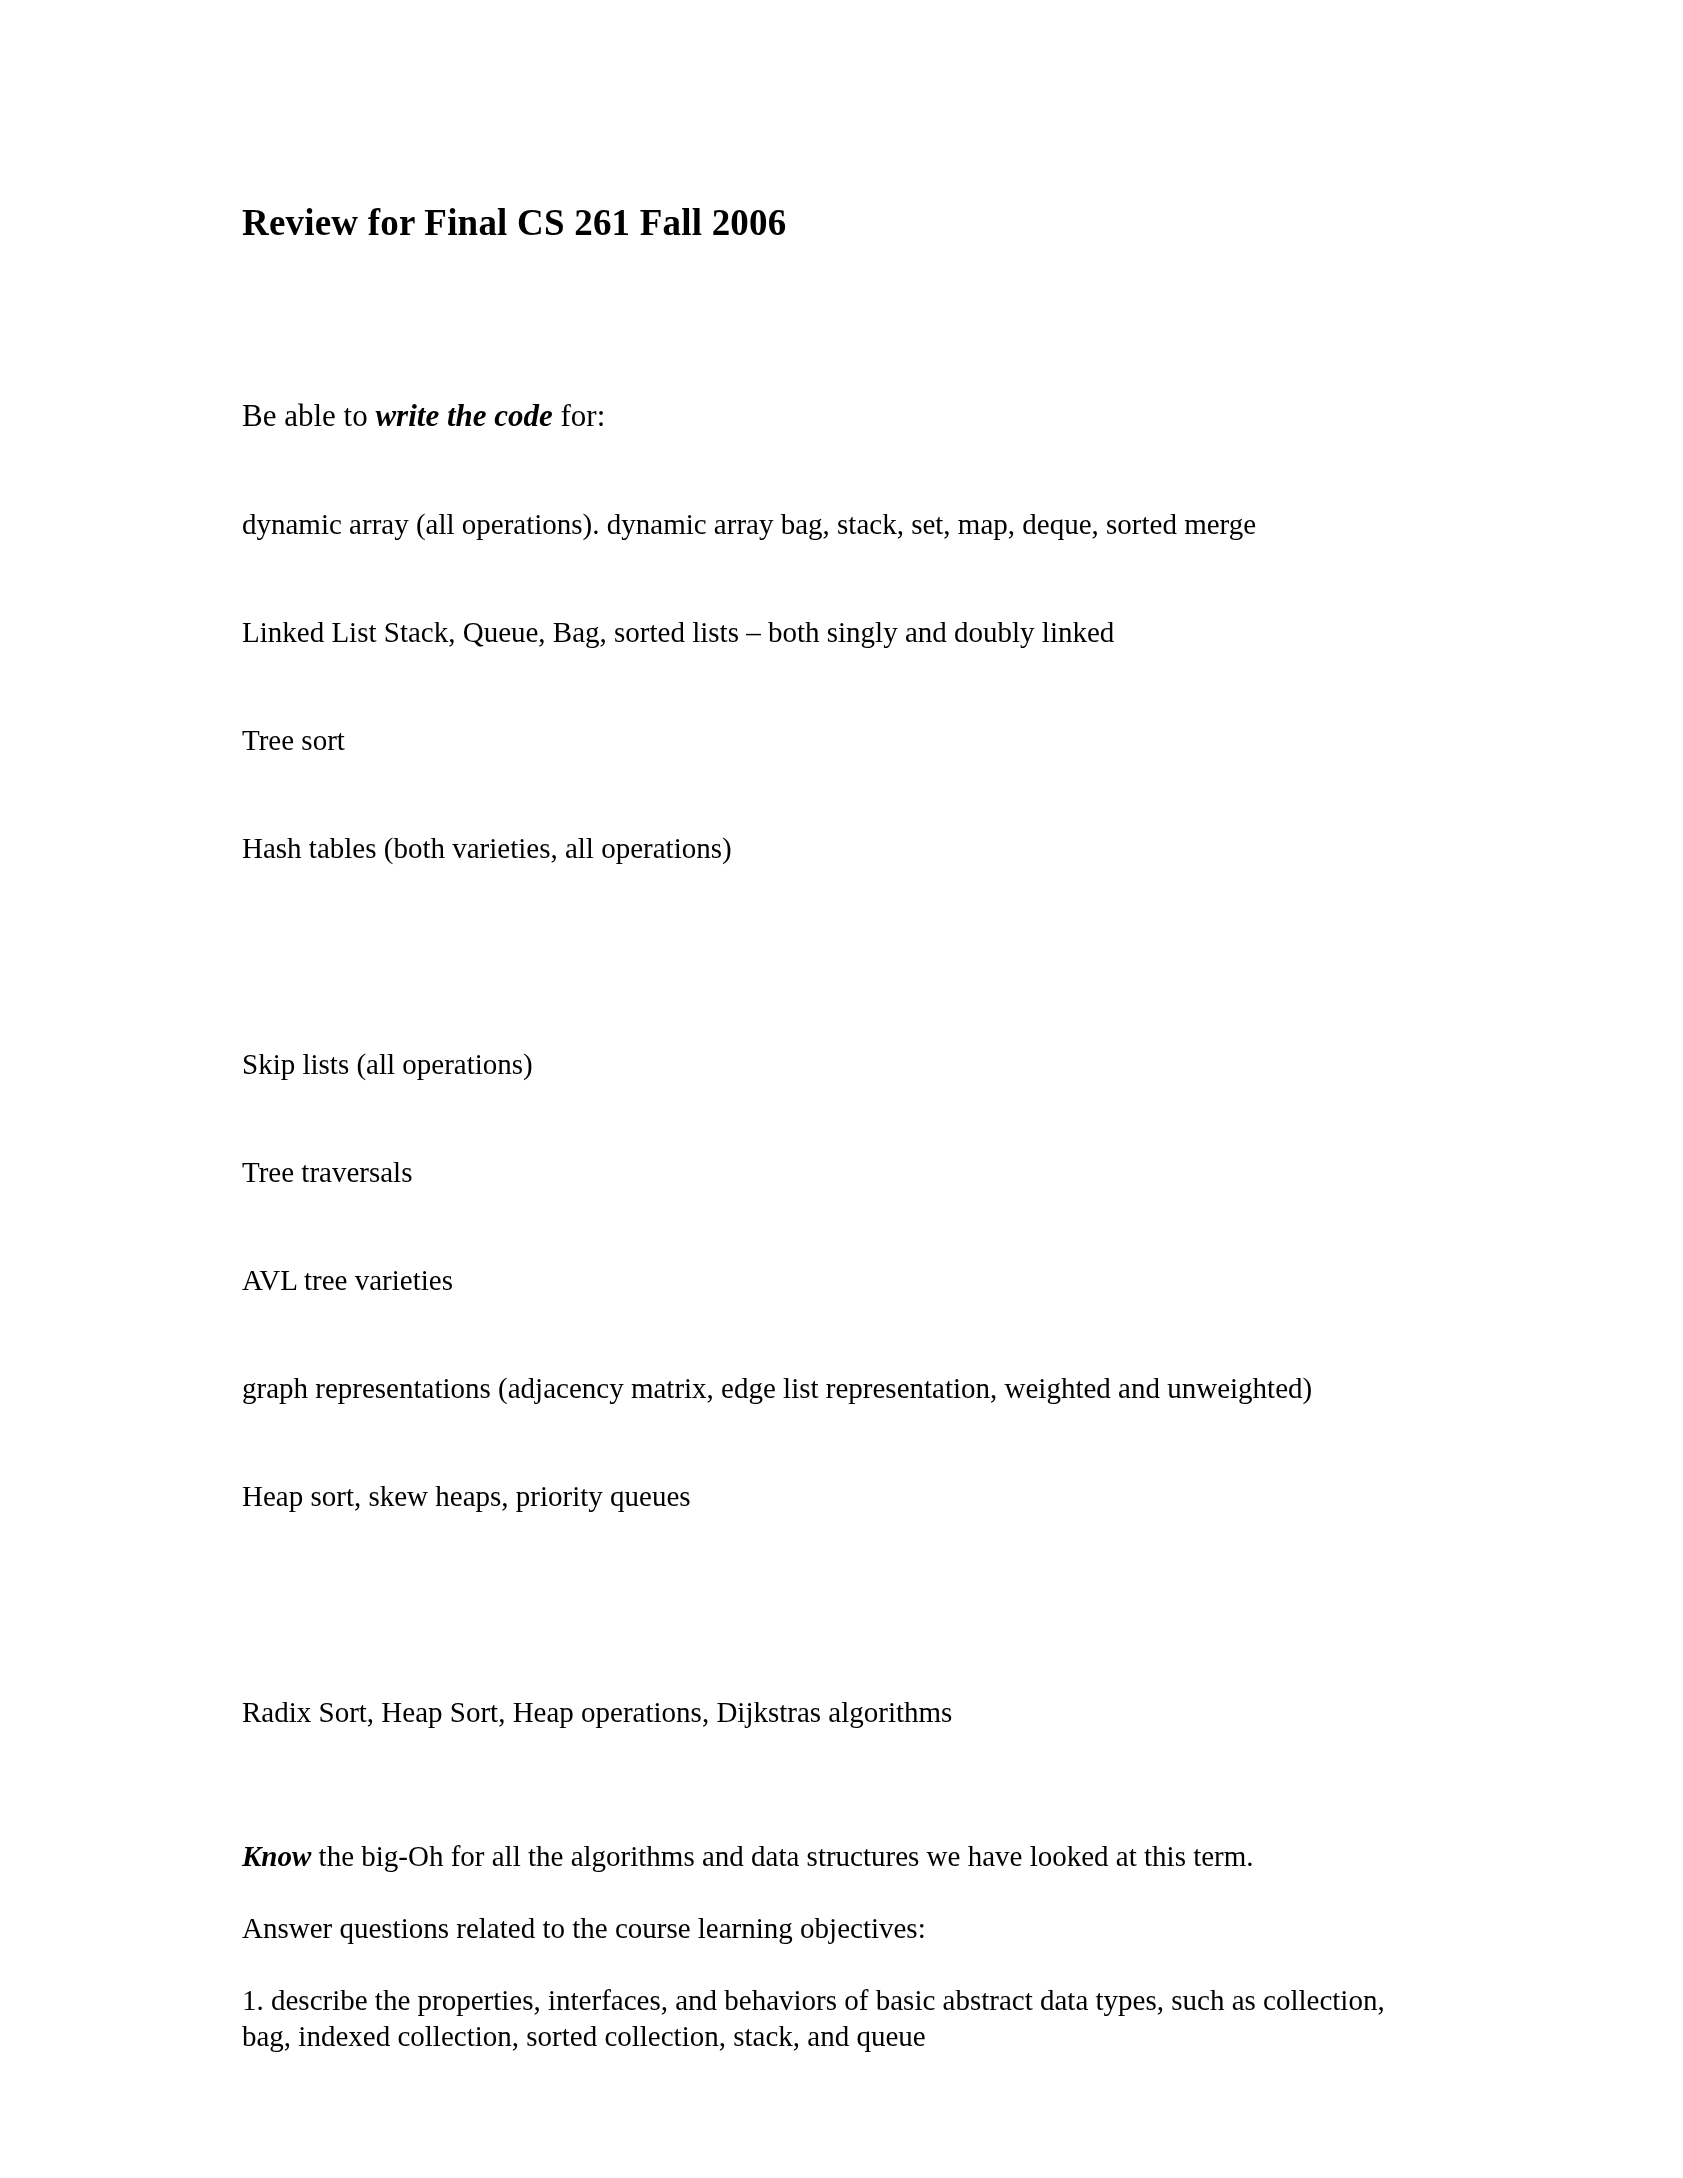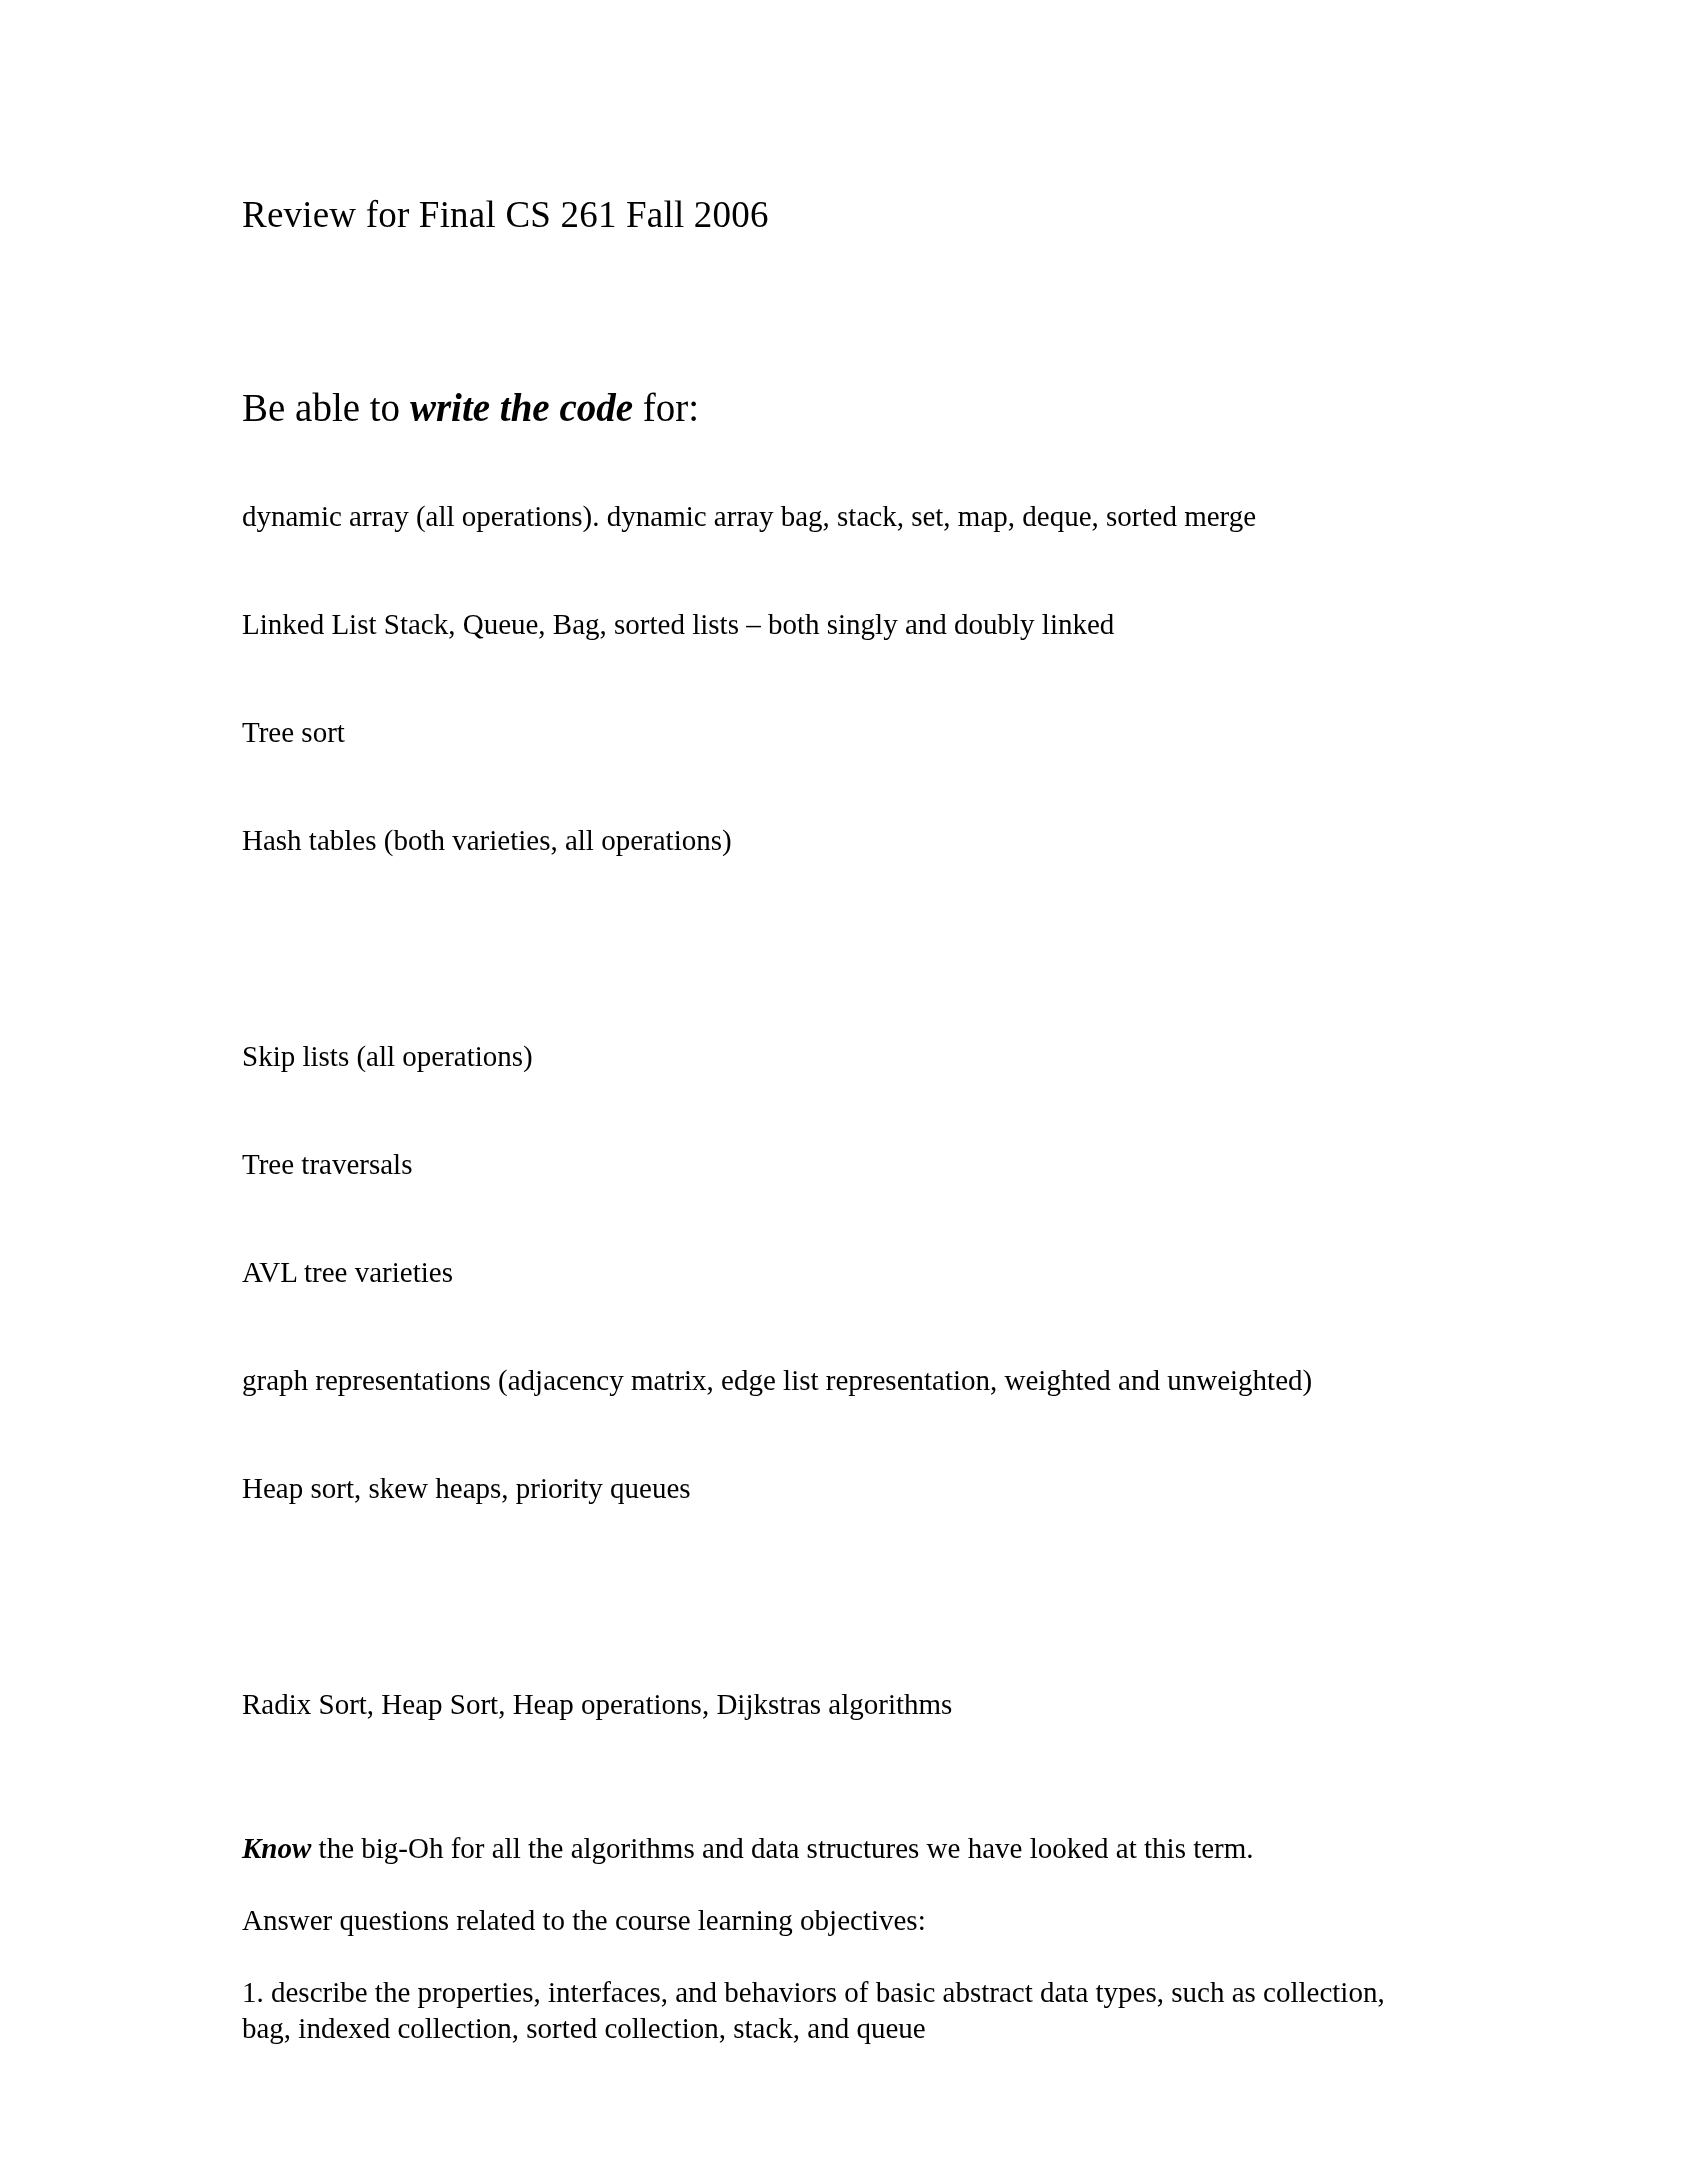--- a/index.html
+++ b/index.html
@@ -21,37 +21,37 @@
     background: #ffffff;
     box-sizing: border-box;
     padding: 194px 0 0 0;
   }
   .content {
     width: 1148px;
     margin-left: 242px;
   }
   .doc-title {
     font-size: 37px;
-    font-weight: normal;
+    font-weight: bold;
     line-height: 1.15;
-    margin: 0 0 81px 0;
+    margin: 8px 0 81px 0;
     letter-spacing: 0.2px;
   }
   .para {
     font-size: 29px;
     line-height: 36px;
     margin: 0 0 0 0;
     text-align: left;
     white-space: pre-wrap;
   }
   .blockgap {
     height: 36px;
   }
   .lead {
-    font-size: 39px;
+    font-size: 31px;
     line-height: 36px;
   }
   .em-bi {
     font-weight: bold;
     font-style: italic;
   }
   .numbered {
     font-size: 29px;
     line-height: 36px;
     white-space: pre-wrap;

